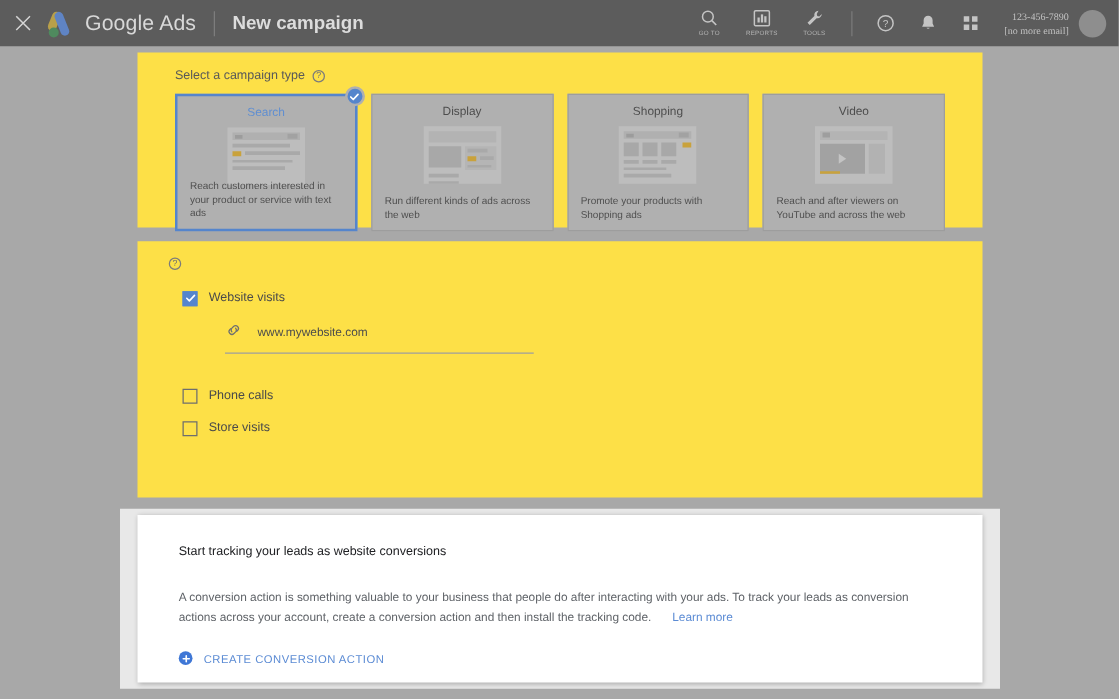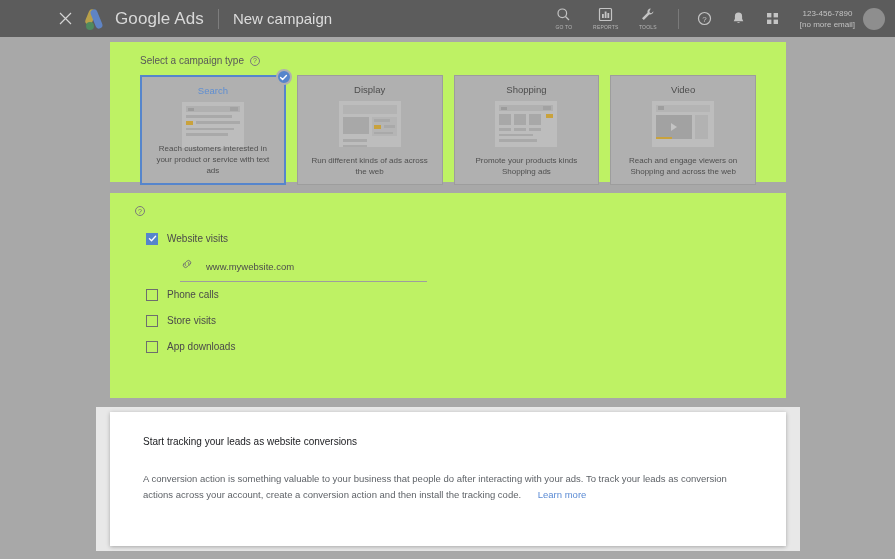--- a/index.html
+++ b/index.html
@@ -9,21 +9,20 @@
     background: #a8a8a8;
     overflow: hidden;
   }
   #root { position: relative; width: 895px; height: 559px; }
 
   
   .header {
     position: absolute; top: 0; left: 0; width: 895px; height: 37px;
     background: #5c5c5c; display: flex; align-items: center;
     color: #c9c9c9;
-    padding-left: 47px;
   }
   .hdr-close {
     width: 36px; height: 37px; display: flex; align-items: center;
     justify-content: center; font-size: 15px; color: #d4d4d4; cursor: pointer;
   }
   .ads-logo { width: 24px; height: 22px; position: relative; margin-right: 8px; }
   .ads-logo .bar-b {
     position: absolute; left: 10px; top: 1px; width: 7px; height: 20px;
     background: #5f84c4; border-radius: 4px; transform: rotate(-22deg);
   }
@@ -34,21 +33,21 @@
   .ads-logo .dot-g {
     position: absolute; left: 3px; bottom: 0px; width: 8px; height: 8px;
     border-radius: 50%; background: #4f8a5e;
   }
   .brand {
     font-size: 17px; color: #d8d8d8; letter-spacing: .1px; font-weight: 400;
   }
   .hdr-divider {
     width: 1px; height: 20px; background: #7d7d7d; margin: 0 14px;
   }
-  .page-title { font-size: 15px; color: #dcdcdc; font-weight: 400; }
+  .page-title { font-size: 15px; color: #dcdcdc; font-weight: 700; }
 
   .hdr-right {
     margin-left: auto; display: flex; align-items: center; height: 37px;
     padding-right: 10px;
   }
   .tool-item {
     width: 32px; display: flex; flex-direction: column; align-items: center;
     justify-content: center; margin: 0 5px; cursor: pointer;
   }
   .tool-item .ti-label {
@@ -56,32 +55,32 @@
     text-transform: uppercase;
   }
   .icon-sm { width: 15px; height: 15px; display: block; }
   .icon-sm svg { display: block; }
   .vsep { width: 1px; height: 20px; background: #7a7a7a; margin: 0 9px; }
   .plain-icon {
     width: 26px; height: 26px; display: flex; align-items: center;
     justify-content: center; margin: 0 4px; cursor: pointer;
   }
   .acct {
-    text-align: center; font-size: 8px; line-height: 11px; color: #c2c2c2;
-    margin: 0 8px 0 10px; cursor: pointer;
+    text-align: right; font-size: 8px; line-height: 11px; color: #c2c2c2;
+    margin: 0 8px 0 10px; cursor: pointer; font-family: Liberation Serif, serif;
   }
   .avatar {
     width: 22px; height: 22px; border-radius: 50%; background: #8e8e8e;
     cursor: pointer;
   }
 
   
   .content { position: absolute; top: 37px; left: 0; width: 895px; height: 522px; }
   .card {
-    position: absolute; background: #bef264; left: 110px; width: 676px;
+    position: absolute; background: #fde047; left: 110px; width: 676px;
   }
   #card-type { top: 5px; height: 140px; }
   #card-ways  { top: 156px; height: 205px; }
 
   .sec-label {
     font-size: 10px; color: #585858; display: flex; align-items: center;
     gap: 6px;
   }
   .help-ring {
     width: 10px; height: 10px; border-radius: 50%;
@@ -94,21 +93,21 @@
   .types { display: flex; gap: 11px; padding: 0 30px; margin-top: 9px; }
   .type-card {
     width: 146px; height: 110px; border: 1px solid #9d9d9d; background: #b0b0b0;
     position: relative; display: flex; flex-direction: column; align-items: center;
     padding-top: 8px; cursor: pointer;
   }
   .type-card.selected { border: 2px solid #5585cc; }
   .tc-title { font-size: 9.5px; color: #4d4d4d; }
   .type-card.selected .tc-title { color: #5f8ed1; }
   .tc-desc {
-    font-size: 8px; color: #4f4f4f; text-align: center; line-height: 11px;
+    font-size: 8px; color: #4f4f4f; line-height: 11px;
     padding: 0 10px; position: absolute; bottom: 7px; left: 0; right: 0;
   }
   .check-badge {
     position: absolute; top: -8px; right: -8px; width: 16px; height: 16px;
     border-radius: 50%; background: #5585cc; border: 2px solid #b0b0b0;
     display: flex; align-items: center; justify-content: center;
   }
 
   
   .thumb {
@@ -353,38 +352,38 @@
               <span class="th-amber" style="margin-left:2px"></span>
             </div>
             <div class="shop-tiles">
               <div class="th-line" style="width:12px;margin:0"></div>
               <div class="th-line" style="width:12px;margin:0"></div>
               <div class="th-line" style="width:12px;margin:0"></div>
             </div>
             <div class="th-line" style="width:62%;margin-top:3px"></div>
             <div class="th-line" style="width:70%"></div>
           </div>
-          <div class="tc-desc">Promote your products kinds Shopping ads</div>
+          <div class="tc-desc">Promote your products with Shopping ads</div>
         </div>
 
         <div class="type-card">
           <div class="tc-title">Video</div>
           <div class="thumb">
             <div class="vid-bar">
                 <div class="vid-ctl"></div>
               </div>
             <div class="vid-row">
               <div class="vid-main">
                   <div class="play-tri"></div>
                   <div class="vid-prog"></div>
                 </div>
               <div class="vid-side"></div>
             </div>
           </div>
-          <div class="tc-desc">Reach and engage viewers on Shopping and across the web</div>
+          <div class="tc-desc">Reach and after viewers on YouTube and across the web</div>
         </div>
 
       </div>
     </div>
 
     <div class="card" id="card-ways">
       <div class="sec-label" style="padding:13px 0 0 25px;">
         <span class="help-ring">?</span>
       </div>
 
@@ -402,46 +401,50 @@
         <div class="url-row">
           <span>
             <svg width="14" height="14" viewBox="0 0 16 16">
                 <path d="M6.3 9.7a2.6 2.6 0 0 1 0-3.4l1.5-1.5a2.6 2.6 0 0 1 3.7 3.7l-.8.8" stroke="#6f6f6f" stroke-width="1.1" fill="none" stroke-linecap="round"></path>
                 <path d="M9.7 6.3a2.6 2.6 0 0 1 0 3.4l-1.5 1.5a2.6 2.6 0 0 1-3.7-3.7l.8-.8" stroke="#6f6f6f" stroke-width="1.1" fill="none" stroke-linecap="round"></path>
               </svg>
           </span>
           <span class="url-text" title="Enter your website">www.mywebsite.com</span>
         </div>
 
-        <div class="way-row" style="">
+        <div class="way-row" style="margin-top:21px">
           <span class="cb"></span>
           <span class="way-label">Phone calls</span>
         </div>
 
         <div class="way-row" style="margin-top:1px">
           <span class="cb"></span>
           <span class="way-label">Store visits</span>
         </div>
 
-        <div class="way-row" style="margin-top:1px">
-          <span class="cb"></span>
-          <span class="way-label">App downloads</span>
-        </div>
 
       </div>
     </div>
 
     <div class="scrim-card"></div>
     <div class="modal">
       <div class="modal-inner">
         <div class="modal-title">Start tracking your leads as website conversions</div>
         <div class="modal-body">
           <span>A conversion action is something valuable to your business that people do after interacting with your ads. To track your leads as conversion actions across your account, create a conversion action and then install the tracking code.</span>
           <span class="link">Learn more</span>
         </div>
+        <div class="cta-row">
+          <span class="plus-circle">
+            <svg width="8" height="8" viewBox="0 0 8 8">
+                <path d="M4 1.6 V6.4 M1.6 4 H6.4" stroke="#ffffff" stroke-width="1.3" stroke-linecap="round"></path>
+              </svg>
+          </span>
+          <span class="cta-text">CREATE CONVERSION ACTION</span>
+        </div>
       </div>
     </div>
 
     <div class="footer">
       
       
     </div>
 
   </div>
 </div>

